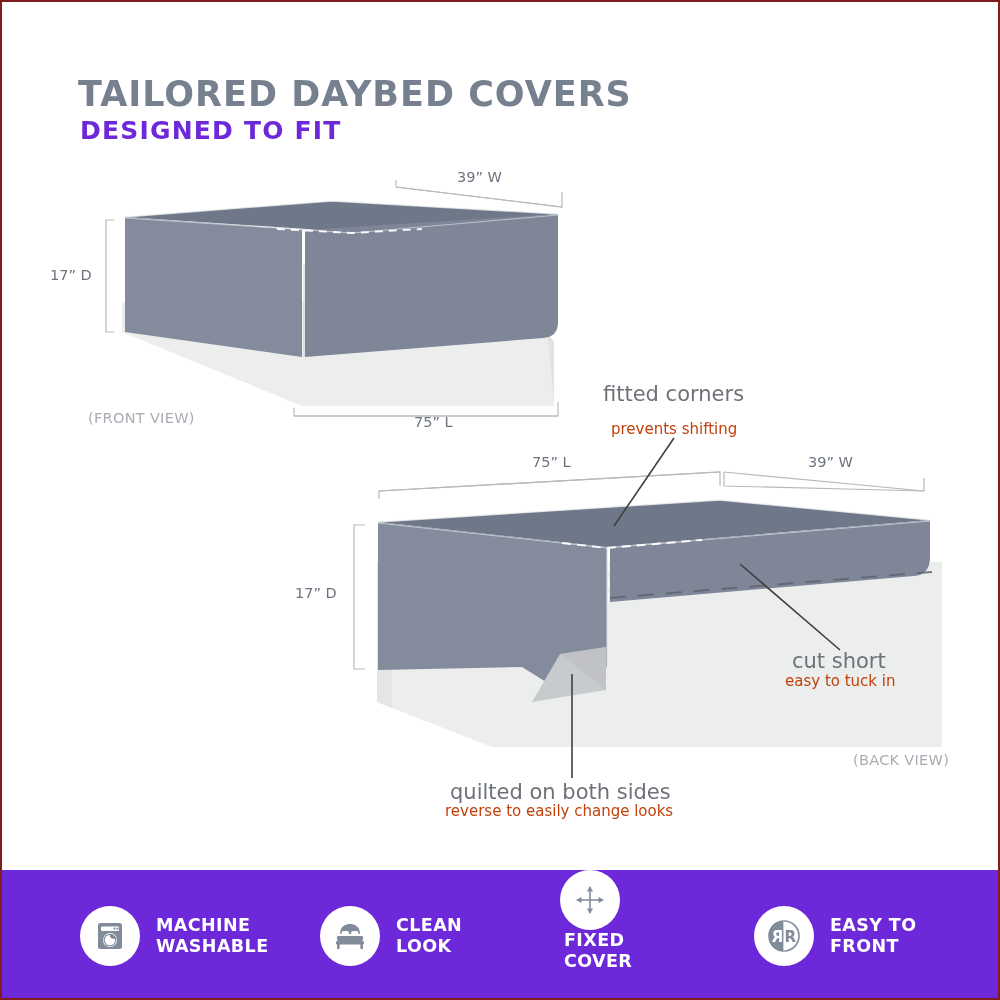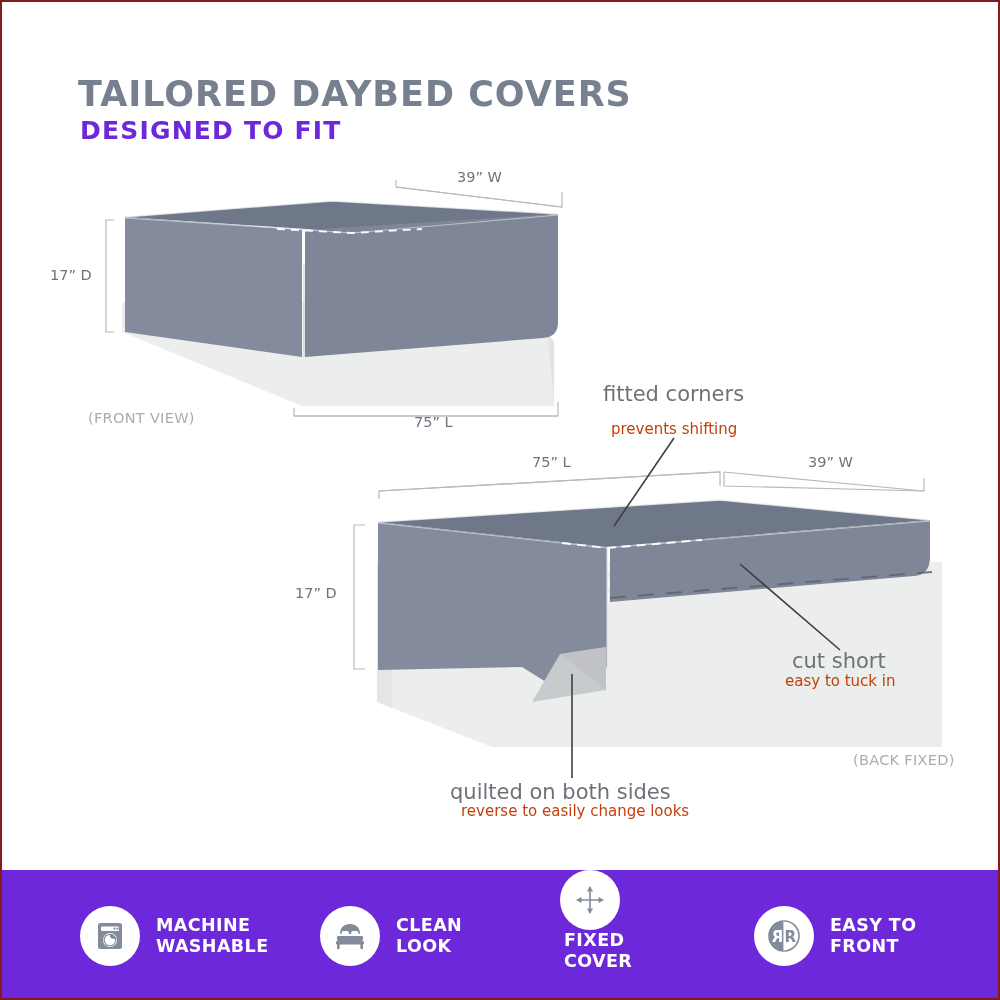--- a/index.html
+++ b/index.html
@@ -97,30 +97,30 @@
     <polyline points="363,523 352,523 352,667 363,667" fill="none" stroke="#b6b9bd" stroke-width="1.2"></polyline>
 
     <line x1="612" y1="524" x2="672" y2="436" stroke="#3f3f3f" stroke-width="1.6"></line>
     <line x1="738" y1="562" x2="838" y2="648" stroke="#3f3f3f" stroke-width="1.6"></line>
     <line x1="570" y1="672" x2="570" y2="776" stroke="#3f3f3f" stroke-width="1.6"></line>
   </svg>
 
   <div class="dimlabel" style="left:530px;top:452px;">75” L</div>
   <div class="dimlabel" style="left:806px;top:452px;">39” W</div>
   <div class="dimlabel" style="left:293px;top:583px;">17” D</div>
-  <div class="viewlabel" style="left:851px;top:750px;">(BACK FIXED)</div>
+  <div class="viewlabel" style="left:851px;top:750px;">(BACK VIEW)</div>
 
   <div class="calloutT" style="left:601px;top:380px;">fitted corners</div>
   <div class="calloutS" style="left:609px;top:418px;">prevents shifting</div>
 
   <div class="calloutT" style="left:790px;top:647px;">cut short</div>
   <div class="calloutS" style="left:783px;top:670px;">easy to tuck in</div>
 
   <div class="calloutT" style="left:448px;top:778px;">quilted on both sides</div>
-  <div class="calloutS" style="left:443px;top:800px;margin-left:16px;">reverse to easily change looks</div>
+  <div class="calloutS" style="left:443px;top:800px;">reverse to easily change looks</div>
 
   <div class="footer">
 
     <div class="feat" style="left:78px;">
       <div class="fcircle">
         <svg width="34" height="34" viewBox="0 0 34 34" style="position:static;">
           <rect x="5" y="4" width="24" height="26" rx="2.5" fill="#828b9a"></rect>
           <rect x="8" y="7.5" width="18" height="4.5" rx="1" fill="#ffffff"></rect>
           <circle cx="21.5" cy="9.7" r="1.1" fill="#828b9a"></circle>
           <circle cx="24.5" cy="9.7" r="1.1" fill="#828b9a"></circle>

